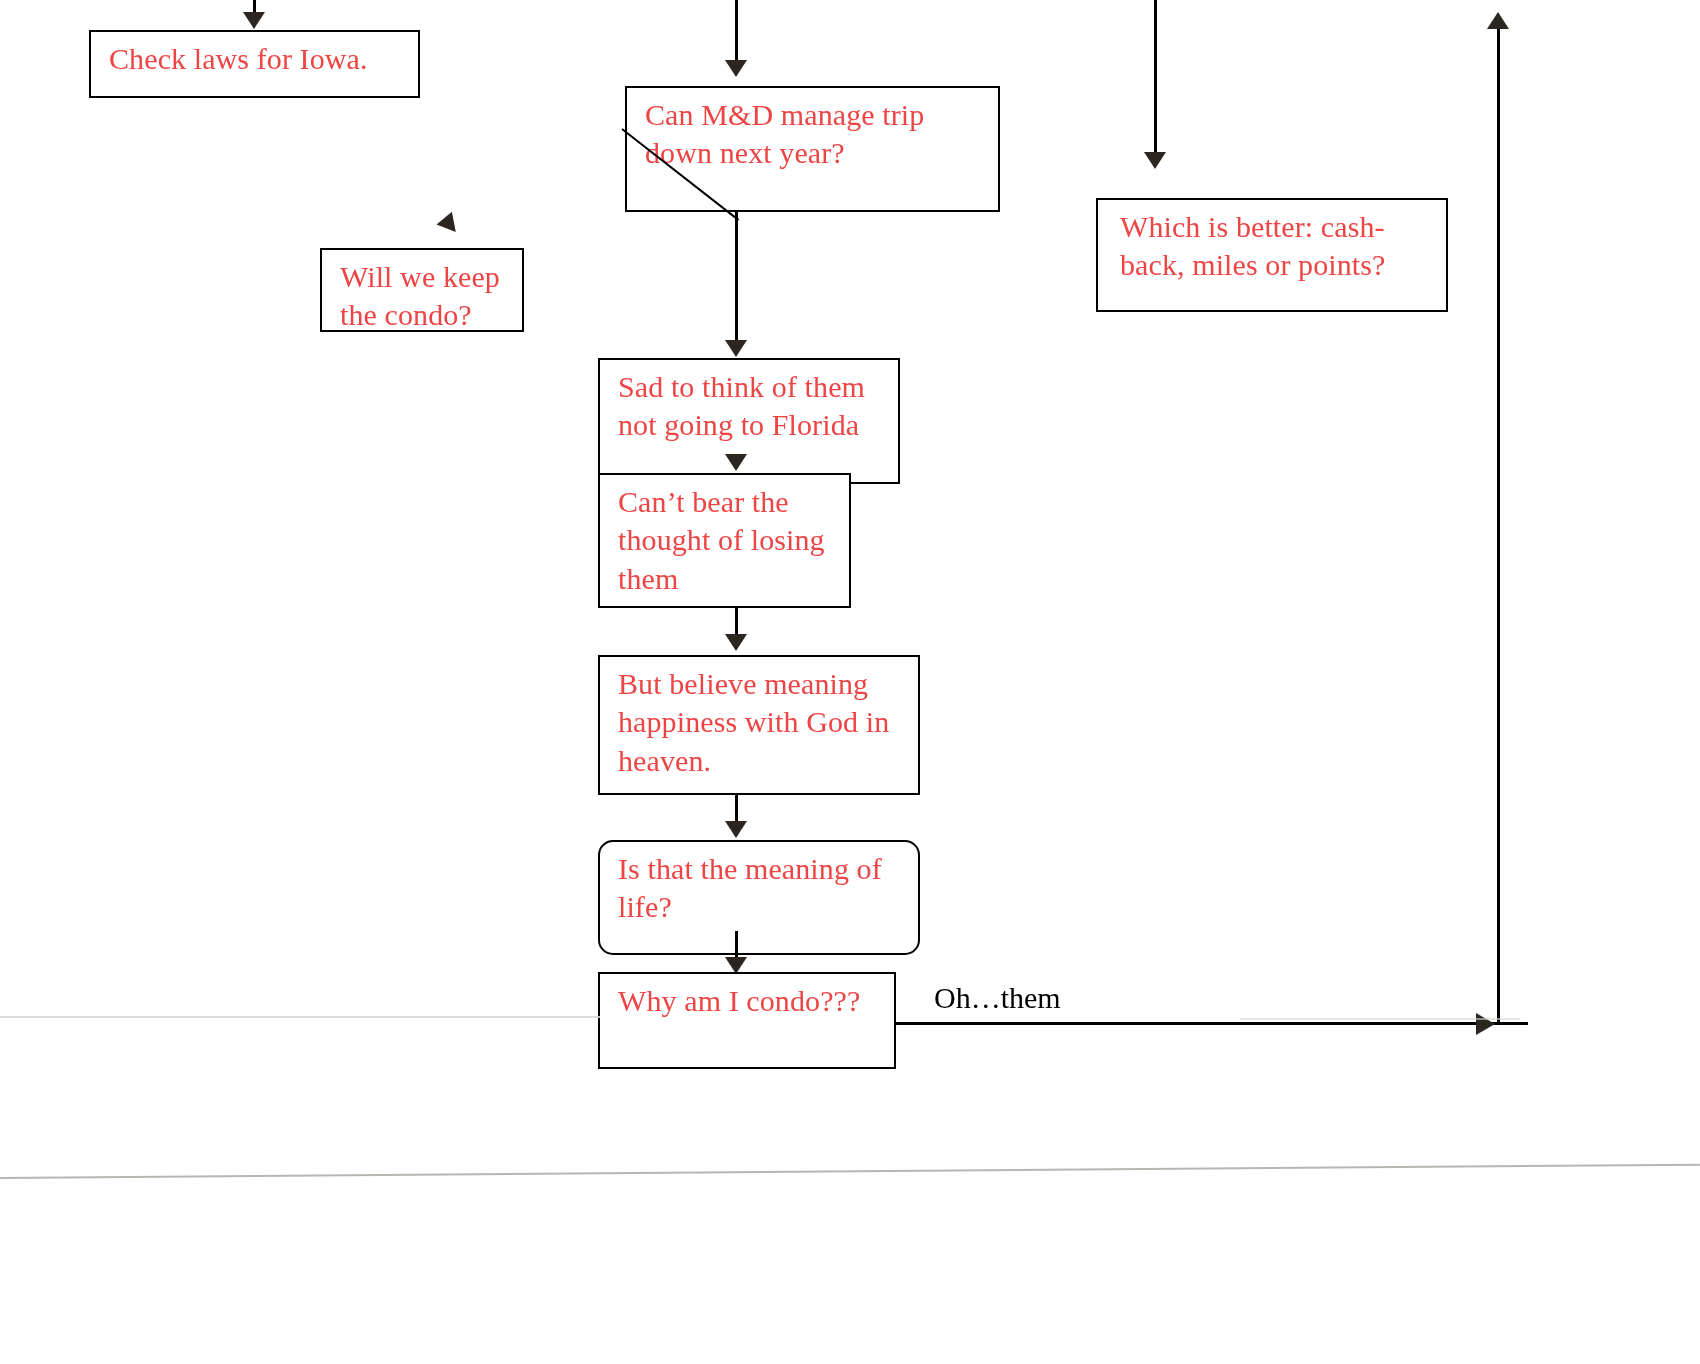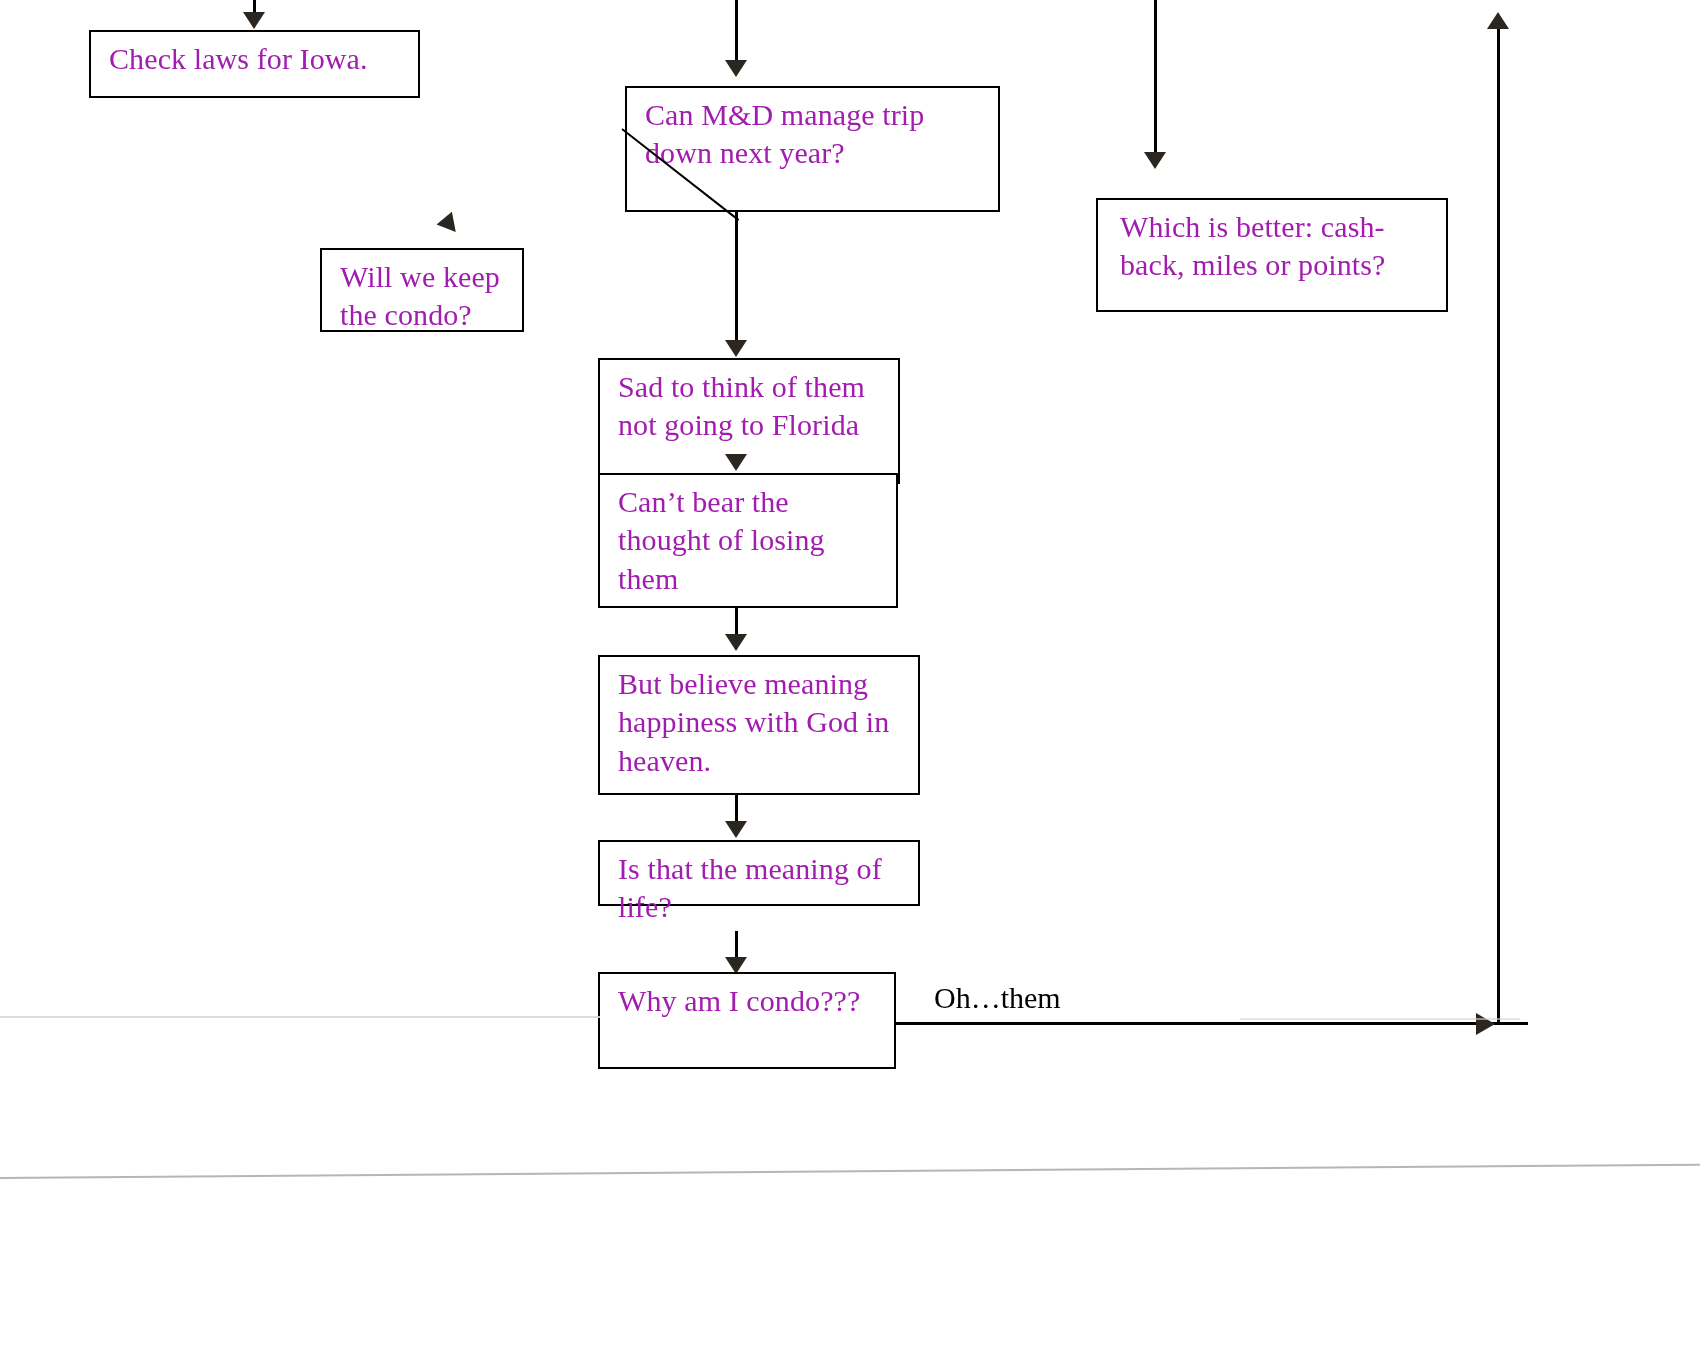--- a/index.html
+++ b/index.html
@@ -14,21 +14,21 @@
     background: #ffffff;
     font-family: "Liberation Serif", "DejaVu Serif", serif;
     overflow: hidden;
   }
   
   .node {
     position: absolute;
     box-sizing: border-box;
     border: 2px solid #000000;
     background: #ffffff;
-    color: #a21caf;
+    color: #ef4444;
     font-size: 30px;
     line-height: 1.28;
     padding: 8px 14px 8px 18px;
     letter-spacing: 0.1px;
   }
   .node .txt { display: block; }
 
   
   .vline {
     position: absolute;
@@ -139,35 +139,35 @@
   <div class="vline" style="left:735px; top:212px; height:134px;"></div>
   <div class="arrow-down" style="left:725px; top:340px;"></div>
 
   <div class="node" style="left:598px; top:358px; width:302px; height:126px;">
     <span class="txt">Sad to think of them not going to Florida</span>
   </div>
 
   <div class="vline" style="left:735px; top:484px; height:10px;"></div>
   <div class="arrow-down" style="left:725px; top:454px;"></div>
 
-  <div class="node" style="left:598px; top:473px; width:300px; height:135px;">
+  <div class="node" style="left:598px; top:473px; width:253px; height:135px;">
     <span class="txt">Can’t bear the thought of losing them</span>
   </div>
 
   <div class="vline" style="left:735px; top:608px; height:38px;"></div>
   <div class="arrow-down" style="left:725px; top:634px;"></div>
 
   <div class="node" style="left:598px; top:655px; width:322px; height:140px;">
     <span class="txt">But believe meaning happiness with God in heaven.</span>
   </div>
 
   <div class="vline" style="left:735px; top:795px; height:38px;"></div>
   <div class="arrow-down" style="left:725px; top:821px;"></div>
 
-  <div class="node" style="left:598px; top:840px; width:322px; height:66px;">
+  <div class="node" style="left:598px; top:840px; width:322px; height:115px;border-radius:15px;">
     <span class="txt">Is that the meaning of life?</span>
   </div>
 
   <div class="vline" style="left:735px; top:931px; height:38px;"></div>
   <div class="arrow-down" style="left:725px; top:957px;"></div>
 
   <div class="node" style="left:598px; top:972px; width:298px; height:97px;">
     <span class="txt">Why am I condo???</span>
   </div>
 

